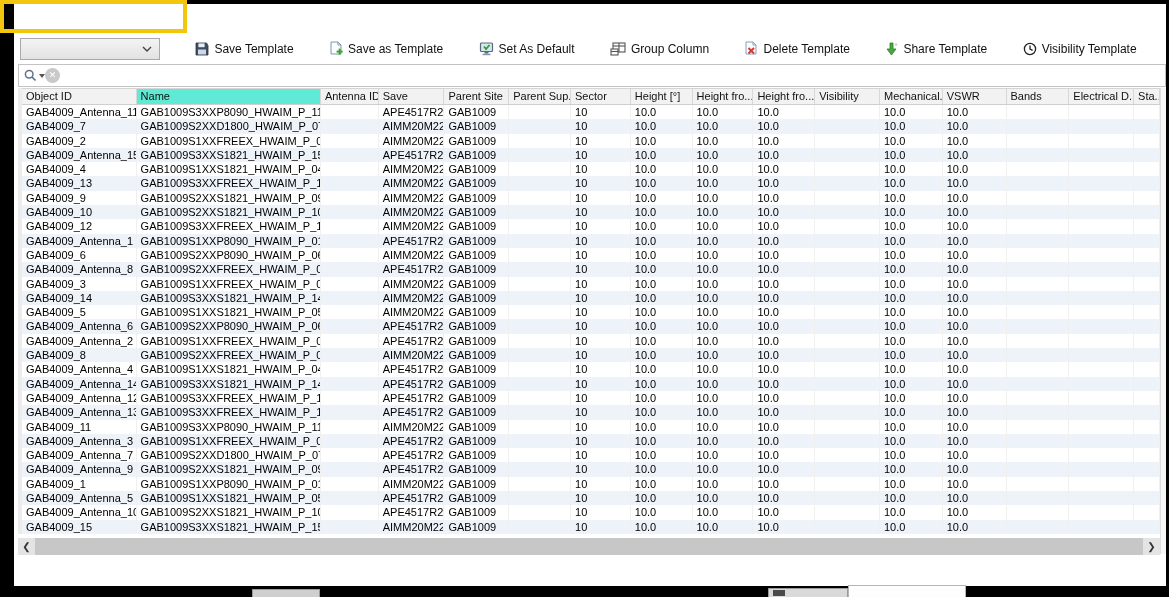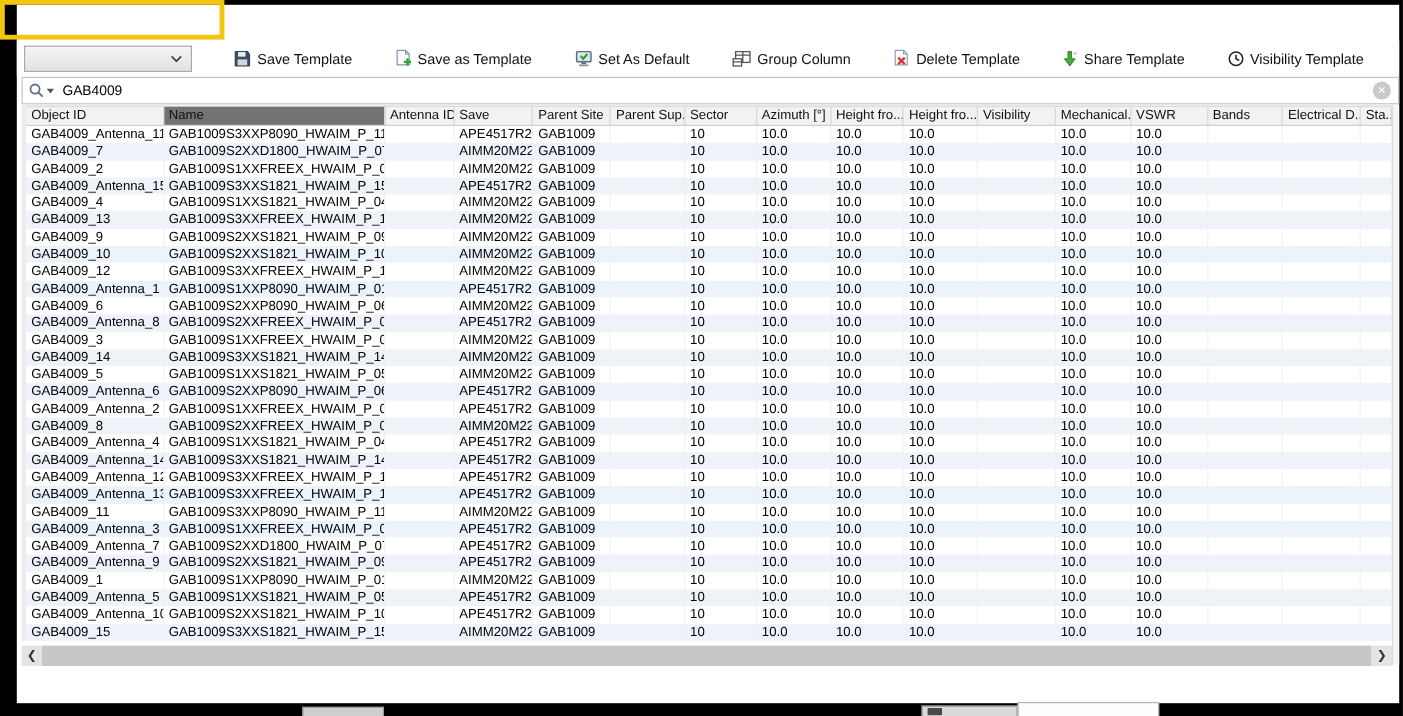--- a/index.html
+++ b/index.html
@@ -38,21 +38,21 @@
   .search-icon-wrap{display:flex;align-items:center;margin-left:5px;}
   .search-caret{width:0;height:0;border-left:3px solid transparent;border-right:3px solid transparent;border-top:4px solid #555;margin-left:2px;}
   .search-value{margin-left:7px;font-size:11.5px;color:#000;flex:1;}
   .search-clear{width:15px;height:15px;border-radius:50%;background:#c9c9c9;color:#fff;font-size:9px;line-height:15px;
     text-align:center;margin-right:6px;font-weight:bold;}
 
   
   .grid{position:absolute;left:4px;top:84px;width:1142px;background:#fff;border-left:4px solid #ececec;}
   .thead{display:flex;height:17px;background:#f2f2f2;border-top:1px solid #d5d5d5;border-bottom:1px solid #cfcfcf;}
   .th{font-size:11px;padding:1px 0 0 4px;border-right:1px solid #d8d8d8;white-space:nowrap;overflow:hidden;color:#111;}
-  .th.sorted{background:#737373;}
+  .th.sorted{background:#5eead4;}
   .tbody{display:block;}
   .tr{display:flex;height:14.3px;background:#fff;}
   .tr.alt{background:#eef3fa;}
   .td{font-size:11px;line-height:14px;padding-left:4px;border-right:1px solid #f0f0f0;white-space:nowrap;overflow:hidden;}
   .vscroll{position:absolute;right:0;top:84px;width:6px;height:466px;background:#f6f6f6;border-left:1px solid #ddd;}
 
   
   .hscroll{position:absolute;left:4px;top:534px;width:1142px;height:17px;display:flex;align-items:stretch;}
   .hs-btn{width:17px;background:#e4e4e4;display:flex;align-items:center;justify-content:center;font-size:10px;color:#333;}
   .hs-track{flex:1;background:#c7c7c7;}
@@ -149,34 +149,33 @@
     </div>
 
     <div class="searchbar">
       <span class="search-icon-wrap">
         <svg width="13" height="13" viewBox="0 0 13 13">
           <circle cx="5.2" cy="5.2" r="3.8" fill="none" stroke="#5e7389" stroke-width="1.5"></circle>
           <line x1="8" y1="8" x2="11.5" y2="11.5" stroke="#5e7389" stroke-width="1.7"></line>
         </svg>
         <span class="search-caret"></span>
       </span>
-      <span class="search-value">GAB4009</span>
       <span class="search-clear">✕</span>
     </div>
 
     <div class="grid">
       <div class="thead">
           <div class="th" style="width: 115px;">Object ID</div>
           <div class="th sorted" style="width: 185px;">Name</div>
           <div class="th" style="width: 58px;">Antenna ID</div>
           <div class="th" style="width: 66px;">Save</div>
           <div class="th" style="width: 65px;">Parent Site</div>
           <div class="th" style="width: 62px;">Parent Sup...</div>
           <div class="th" style="width: 60px;">Sector</div>
-          <div class="th" style="width: 62px;">Azimuth [°]</div>
+          <div class="th" style="width: 62px;">Height [°]</div>
           <div class="th" style="width: 61px;">Height fro...</div>
           <div class="th" style="width: 62px;">Height fro...</div>
           <div class="th" style="width: 65px;">Visibility</div>
           <div class="th" style="width: 63px;">Mechanical...</div>
           <div class="th" style="width: 64px;">VSWR</div>
           <div class="th" style="width: 63px;">Bands</div>
           <div class="th" style="width: 65px;">Electrical D...</div>
           <div class="th" style="width: 26px;">Sta...</div>
         </div>
       <div class="tbody">

